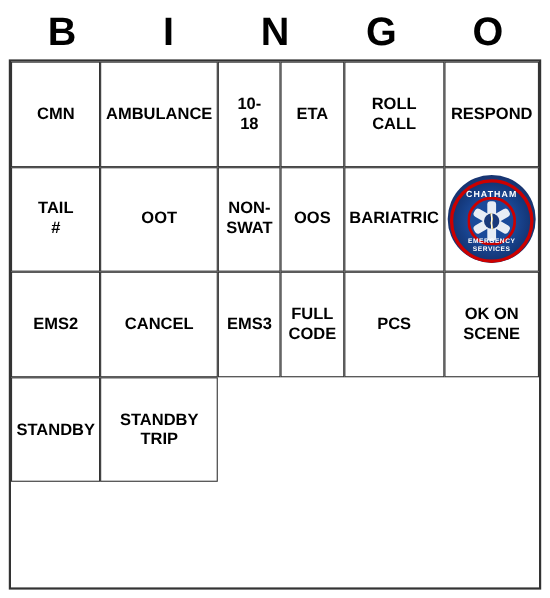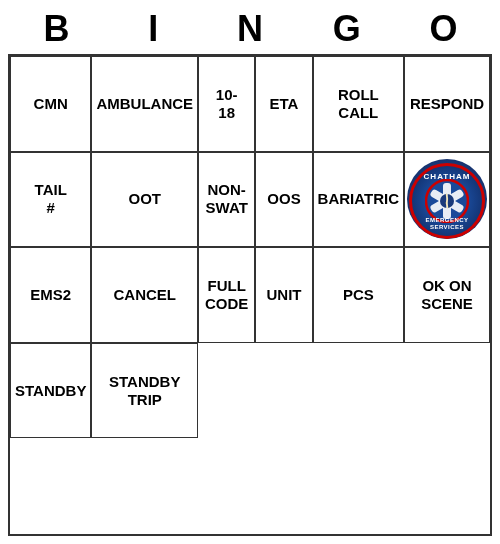--- a/index.html
+++ b/index.html
@@ -169,28 +169,28 @@
     </div>
   </div>
   <div class="bingo-cell">
       <span>EMS2</span>
     </div>
 
   <div class="bingo-cell">
       <span>CANCEL</span>
     </div>
   <div class="bingo-cell">
+      <span>EMS3</span>
+    </div>
+  <div class="bingo-cell">
       <span style="white-space:pre-line">FULL
 CODE</span>
     </div>
 
   <div class="bingo-cell">
-      <span>UNIT</span>
-    </div>
-  <div class="bingo-cell">
       <span>PCS</span>
     </div>
   <div class="bingo-cell">
       <span style="white-space:pre-line">OK ON
 SCENE</span>
     </div>
   <div class="bingo-cell">
       <span>STANDBY</span>
     </div>
   <div class="bingo-cell">

